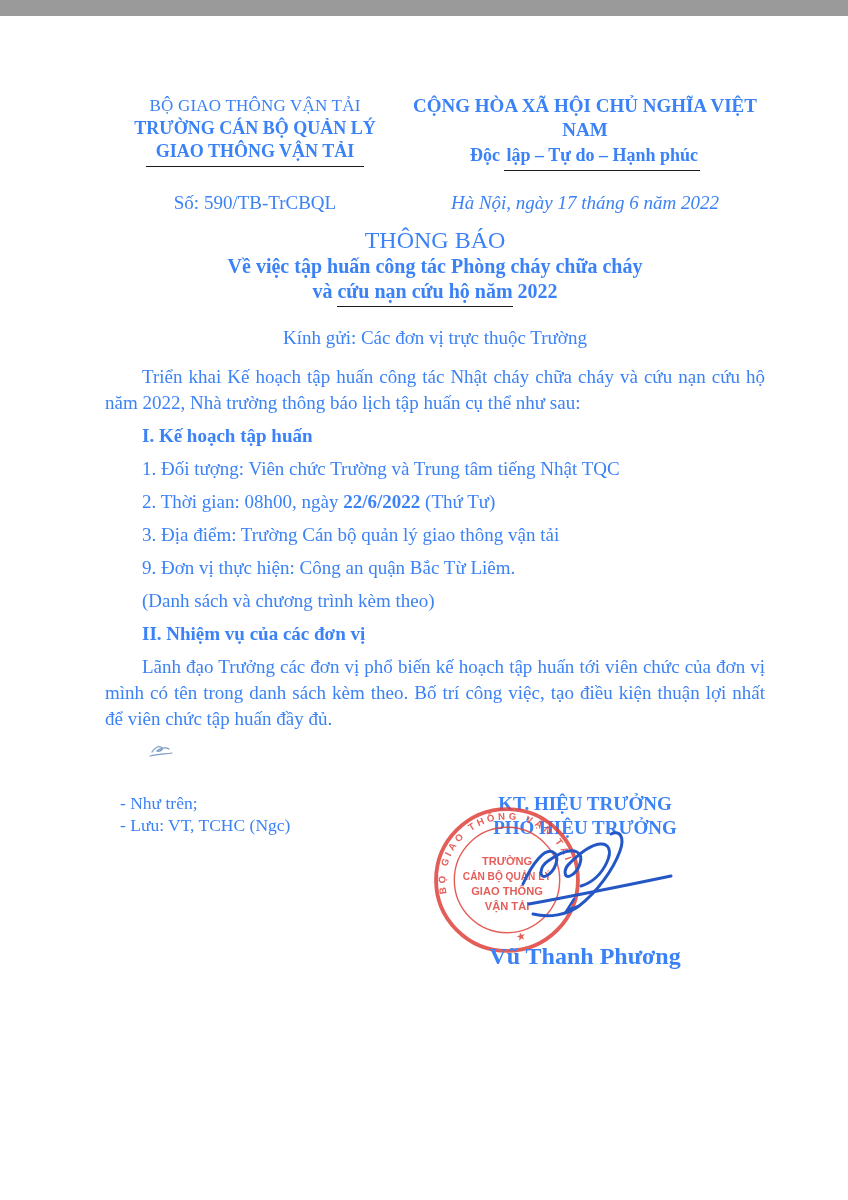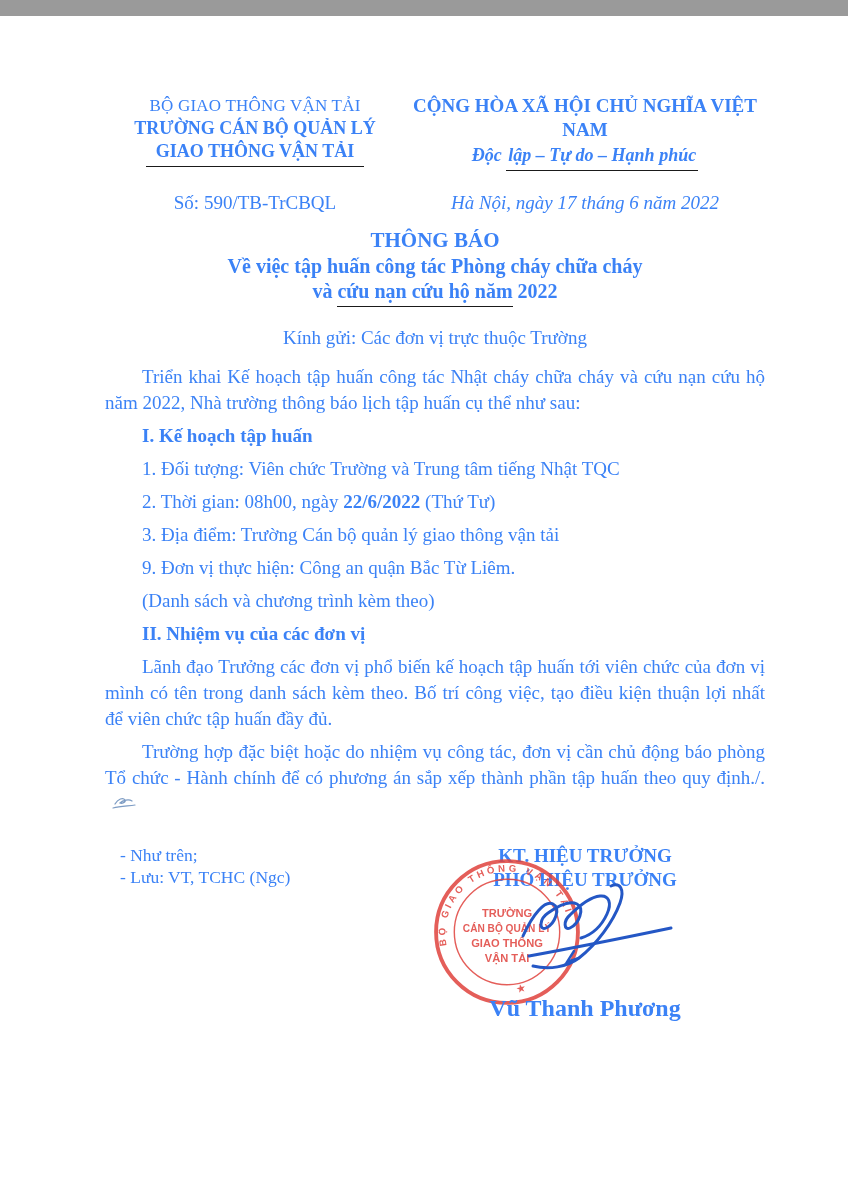--- a/index.html
+++ b/index.html
@@ -11,28 +11,28 @@
   }
   
   .header-row { display:flex; }
   .header-left  { width:300px; text-align:center; }
   .header-right { flex:1; text-align:center; }
   .org-line1 { font-size:17px; line-height:23px; letter-spacing:.2px; }
   .org-line2 { font-size:18px; font-weight:bold; line-height:23px; }
   .org-line3 { font-size:18px; font-weight:bold; line-height:23px; }
   .org-line3 .u { display:inline-block; padding:0 10px 3px; border-bottom:1.6px solid #1a1a1a; }
   .republic  { font-size:19px; font-weight:bold; line-height:24px; }
-  .motto     { font-size:18px; font-weight:bold; line-height:24px; margin-top:1px;font-style:italic; }
+  .motto     { font-size:18px; font-weight:bold; line-height:24px; margin-top:1px; }
   .motto .u  { display:inline-block; padding:0 2px 3px; border-bottom:1.6px solid #1a1a1a; }
   .meta-row  { display:flex; margin-top:21px; }
   .doc-number { width:300px; text-align:center; font-size:19px; }
   .dateline   { flex:1; text-align:center; font-size:19px; font-style:italic; }
   
   .title-block { text-align:center; margin-top:13px; }
-  .doc-title    { font-size:21px; font-weight:bold; line-height:27px; }
+  .doc-title    { font-size:24px; font-weight:normal; line-height:27px; }
   .doc-subtitle { font-size:20px; font-weight:bold; line-height:25px; }
   .doc-subtitle .u { display:inline-block; border-bottom:1.7px solid #1a1a1a; padding-bottom:2px; }
   .salutation { text-align:center; margin-top:19px; font-size:19px; line-height:24px; }
   
   .body-text { margin-top:14px; }
   .para { font-size:19px; line-height:26px; text-align:justify; text-indent:37px; margin:7px 0; }
   .section-heading { font-size:19px; font-weight:bold; line-height:26px; margin:7px 0 7px 37px; }
   .list-item { font-size:19px; line-height:26px; margin:7px 0 7px 37px; }
   .paraph-icon { display:inline-block; vertical-align:-2px; margin-left:6px; }
   
@@ -79,21 +79,21 @@
   <div class="body-text">
     <p class="para">Triển khai Kế hoạch tập huấn công tác Nhật cháy chữa cháy và cứu nạn cứu hộ năm 2022, Nhà trường thông báo lịch tập huấn cụ thể như sau:</p>
     <p class="section-heading">I. Kế hoạch tập huấn</p>
     <p class="list-item">1. Đối tượng: Viên chức Trường và Trung tâm tiếng Nhật TQC</p>
     <p class="list-item"><span>2. Thời gian: 08h00, ngày </span><b>22/6/2022</b><span> (Thứ Tư)</span></p>
     <p class="list-item">3. Địa điểm: Trường Cán bộ quản lý giao thông vận tải</p>
     <p class="list-item">9. Đơn vị thực hiện: Công an quận Bắc Từ Liêm.</p>
     <p class="list-item">(Danh sách và chương trình kèm theo)</p>
     <p class="section-heading">II. Nhiệm vụ của các đơn vị</p>
     <p class="para">Lãnh đạo Trưởng các đơn vị phổ biến kế hoạch tập huấn tới viên chức của đơn vị mình có tên trong danh sách kèm theo. Bố trí công việc, tạo điều kiện thuận lợi nhất để viên chức tập huấn đầy đủ.</p>
-    <p class="para"><span>Trường hợp đặc biệt hoặc do nhiệm vụ công tác, đơn vị cần chủ động báo phòng Tổ chức - Hành chính để có phương án sắp xếp thành phần tập huấn theo quy định./.</span><svg class="paraph-icon" width="26" height="16" viewBox="0 0 26 16">
+    <p class="para"><svg class="paraph-icon" width="26" height="16" viewBox="0 0 26 16">
           <path d="M4 8 C7 3, 12 1, 14 4 C15 6, 11 8, 9 7 C12 4, 18 3, 21 5" fill="none" stroke="#7d9cc4" stroke-width="1.3" stroke-linecap="round"></path>
           <path d="M2 12 C9 10.5, 17 10, 24 9" fill="none" stroke="#7d9cc4" stroke-width="1.2" stroke-linecap="round"></path>
         </svg></p>
   </div>
 
   <div class="footer-row">
     <div class="footer-left">
       <div class="recipient-line">- Như trên;</div>
       <div class="recipient-line">- Lưu: VT, TCHC (Ngc)</div>
     </div>

